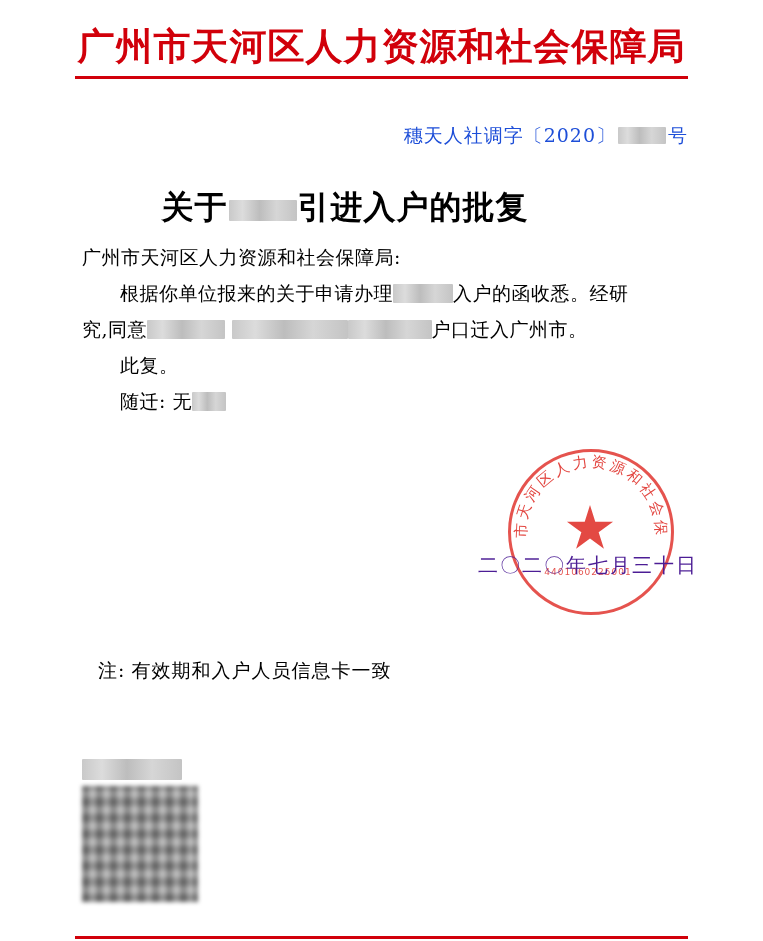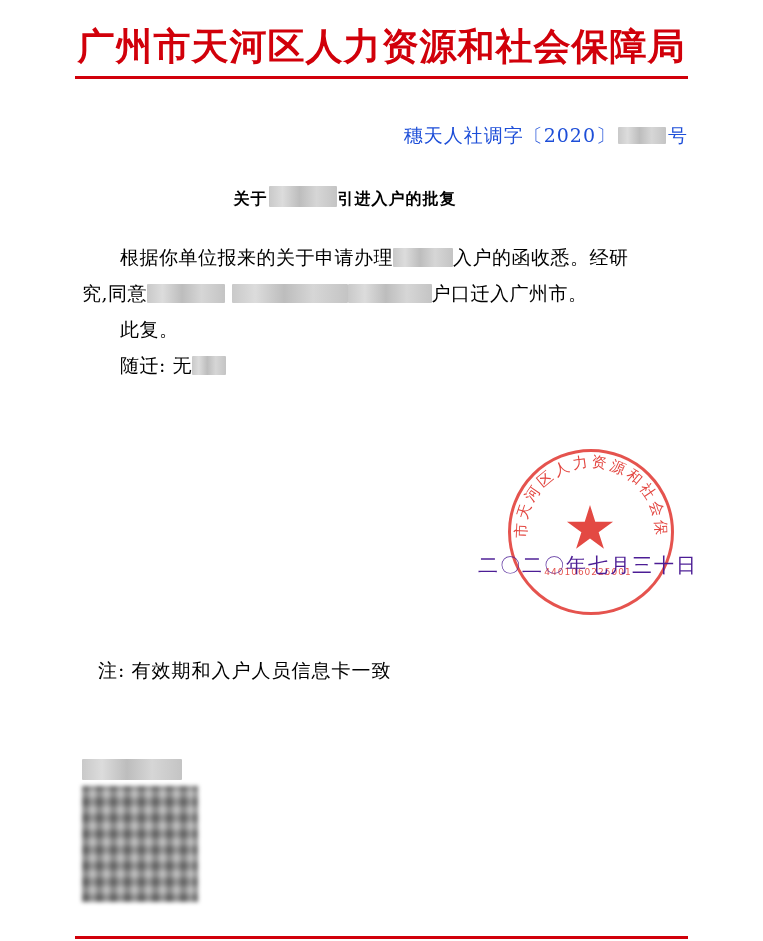--- a/index.html
+++ b/index.html
@@ -71,21 +71,21 @@
 
   
   .doc-subject {
     position: absolute;
     left: 0;
     top: 180px;
     width: 690px;
     text-align: center;
     font-family: "DejaVu Serif", "Liberation Serif", serif;
     font-weight: bold;
-    font-size: 16px;
+    font-size: 32px;
     letter-spacing: 1px;
   }
   .doc-subject .redact {
     display: inline-block;
     width: 68px;
     height: 21px;
     vertical-align: -3px;
     margin: 0 1px;
   }
 
@@ -256,20 +256,21 @@
 
   <div class="doc-number">
     <span>穗天人社调字〔2020〕</span><span class="redact"></span><span>号</span>
   </div>
 
   <div class="doc-subject">
     <span>关于</span><span class="redact"></span><span>引进入户的批复</span>
   </div>
 
   <div class="body-block">
+    <p>广州市天河区人力资源和社会保障局:</p>
     <p class="indent2">
       <span>根据你单位报来的关于申请办理</span><span class="redact r-inline r-w60"></span><span>入户的函收悉。经研</span>
     </p>
     <p>
       <span>究,同意</span><span class="redact r-inline r-w78"></span>&nbsp;<span class="redact r-inline r-w116"></span><span class="redact r-inline r-w84"></span><span>户口迁入广州市。</span>
     </p>
     <p class="indent2">此复。</p>
     <p class="indent2">
       <span>随迁:</span>
       <span>无</span><span class="redact r-inline r-w34"></span>

